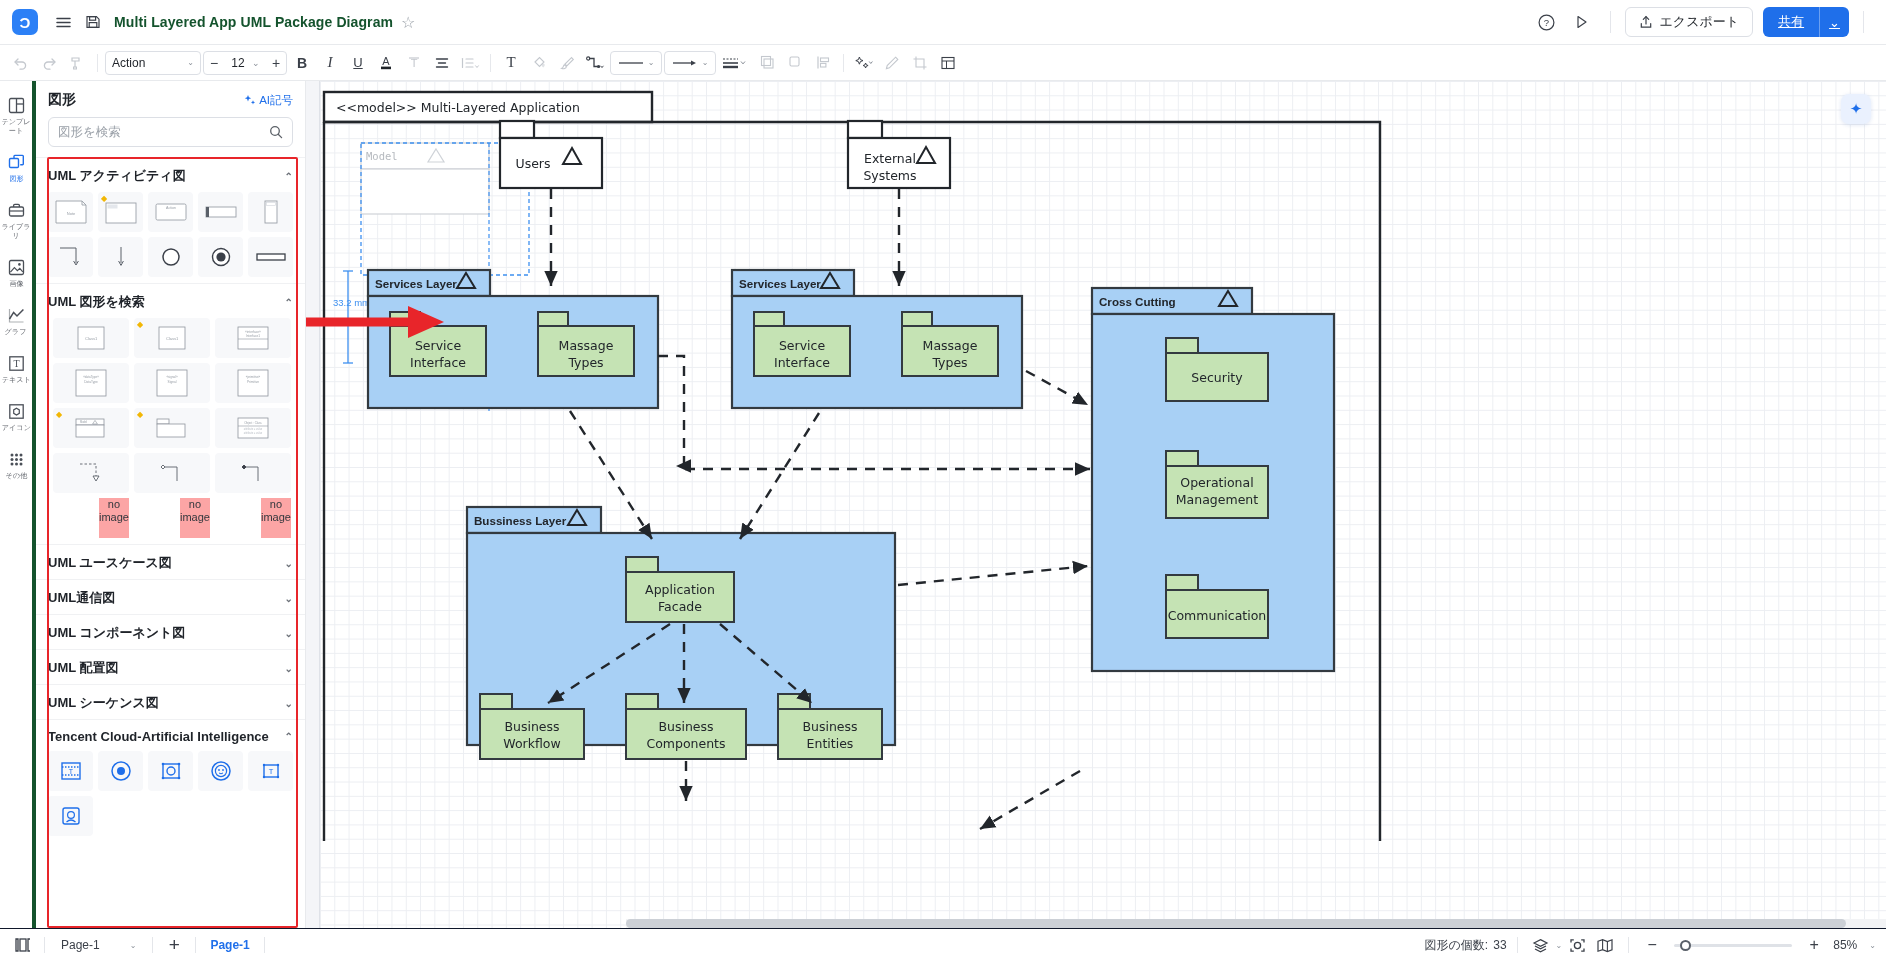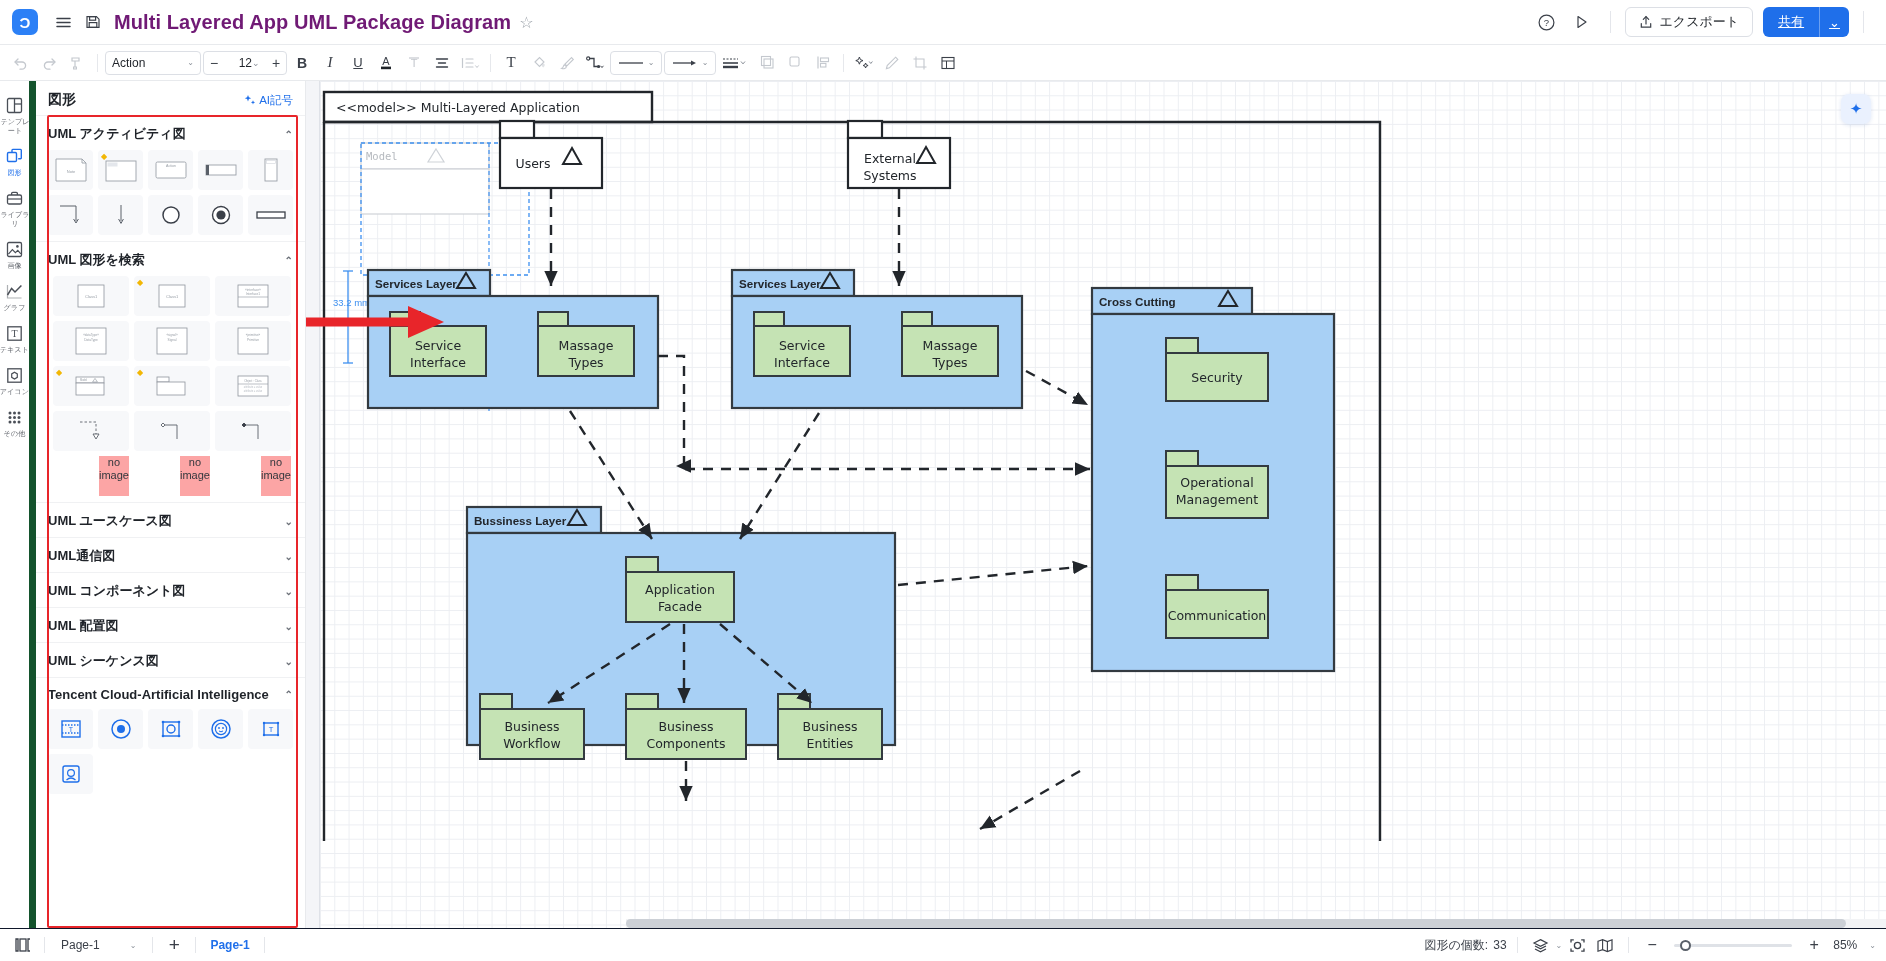--- a/index.html
+++ b/index.html
@@ -20,21 +20,21 @@
   .logo {
     width:26px; height:26px; border-radius:7px; background:#2c80f6;
     display:flex; align-items:center; justify-content:center; color:#fff;
     font-size:15px; font-weight:bold; margin-right:10px;
   }
   .vdiv { width:1px; height:22px; background:#e4e6eb; margin:0 10px; }
   .icon-btn {
     width:30px; height:30px; display:flex; align-items:center; justify-content:center;
     border-radius:5px; cursor:pointer; color:#3b4049;
   }
-  .doc-title { font-size:20px; font-weight:bold; color:#701a75; margin:0 8px 0 6px; letter-spacing:.1px;}
+  .doc-title { font-size:14px; font-weight:bold; color:#14532d; margin:0 8px 0 6px; letter-spacing:.1px;}
   .star { color:#9aa0a8; font-size:16px; cursor:pointer; }
   .topbar-right { margin-left:auto; display:flex; align-items:center; gap:4px; }
   .export-btn {
     height:30px; padding:0 13px; border:1px solid #dcdfe5; border-radius:6px;
     display:flex; align-items:center; gap:7px; font-size:13px; cursor:pointer; background:#fff;
   }
   .share-btn {
     height:30px; border-radius:6px; background:#1f6fea; color:#fff; display:flex;
     align-items:center; font-size:13px; cursor:pointer; margin-left:6px; overflow:hidden;text-decoration:underline;
   }
@@ -49,32 +49,32 @@
   .tb { width:26px; height:26px; display:flex; align-items:center; justify-content:center;
         border-radius:4px; cursor:pointer; color:#3b4049; font-size:14px; }
   .tb.dim { color:#c4c8ce; }
   .tb-sep { width:1px; height:18px; background:#e6e8ec; margin:0 5px; }
   .font-select {
     width:96px; height:24px; border:1px solid #dcdfe5; border-radius:4px; background:#fff;
     display:flex; align-items:center; padding:0 6px; font-size:12px; cursor:pointer; justify-content:space-between;
   }
   .size-box { display:flex; align-items:center; border:1px solid #dcdfe5; border-radius:4px; height:24px; }
   .size-box .m,.size-box .p { width:20px; text-align:center; cursor:pointer; font-size:14px; color:#3b4049;}
-  .size-box .v { width:28px; text-align:right; font-size:12px; }
+  .size-box .v { width:28px; text-align:center; font-size:12px; }
   .size-box .cv { width:14px; font-size:9px; color:#8a9099; cursor:pointer;}
   .line-select { width:52px; height:24px; border:1px solid #dcdfe5; border-radius:4px;
                  display:flex; align-items:center; justify-content:center; gap:4px; cursor:pointer; }
   .mini-caret { font-size:8px; color:#8a9099; }
 
   
   .body { flex:1; display:flex; min-height:0; }
 
   
-  .rail { width:36px; flex:0 0 36px; border-right:7px solid #14532d; background:#fff;
-          display:flex; flex-direction:column; align-items:center; padding-top:8px; gap:2px; }
+  .rail { width:36px; flex:0 0 36px; border-right:4px solid #14532d; background:#fff;
+          display:flex; flex-direction:column; align-items:center; padding-top:8px; gap:8px; }
   .rail-item { width:36px; padding:5px 0 3px; display:flex; flex-direction:column; align-items:center;
                gap:1px; cursor:pointer; color:#4a4f57; }
   .rail-item .ri-ico { width:22px;height:22px; display:flex;align-items:center;justify-content:center; }
   .rail-item .ri-lbl { font-size:7.5px; line-height:9px; text-align:center; transform:scale(.95); color:#62666d; }
   .rail-item.active { color:#1f6fea; }
   .rail-item.active .ri-lbl { color:#1f6fea; }
 
   
   .panel { width:270px; flex:0 0 270px; border-right:1px solid #e8eaed; background:#fff;
            display:flex; flex-direction:column; position:relative; }
@@ -450,20 +450,29 @@
       <div class="panel-head">
         <div class="panel-title">図形</div>
         <div class="ai-link">
           <svg width="12" height="12" viewBox="0 0 12 12">
               <path d="M4 1 l.9 2.3 l2.3 .9 l-2.3 .9 l-.9 2.3 l-.9-2.3 l-2.3-.9 l2.3-.9z" fill="#1f6fea"></path>
               <path d="M9 6.2 l.6 1.5 l1.5 .6 l-1.5 .6 l-.6 1.5 l-.6-1.5 l-1.5-.6 l1.5-.6z" fill="#1f6fea"></path>
             </svg>
           <span>AI記号</span>
         </div>
       </div>
+      <div class="search-wrap">
+        <div class="search">
+          <input placeholder="図形を検索" style="">
+          <svg width="14" height="14" viewBox="0 0 14 14">
+              <circle cx="6" cy="6" r="4.3" fill="none" stroke="#5c6168" stroke-width="1.3"></circle>
+              <line x1="9.2" y1="9.2" x2="12.6" y2="12.6" stroke="#5c6168" stroke-width="1.3" stroke-linecap="round"></line>
+            </svg>
+        </div>
+      </div>
 
       <div class="scroll">
         <div class="redbox"></div>
 
         <div class="sec-head">
           <span>UML アクティビティ図</span>
           <span class="car">⌃</span>
         </div>
         <div class="grid">
           <div class="cell">

